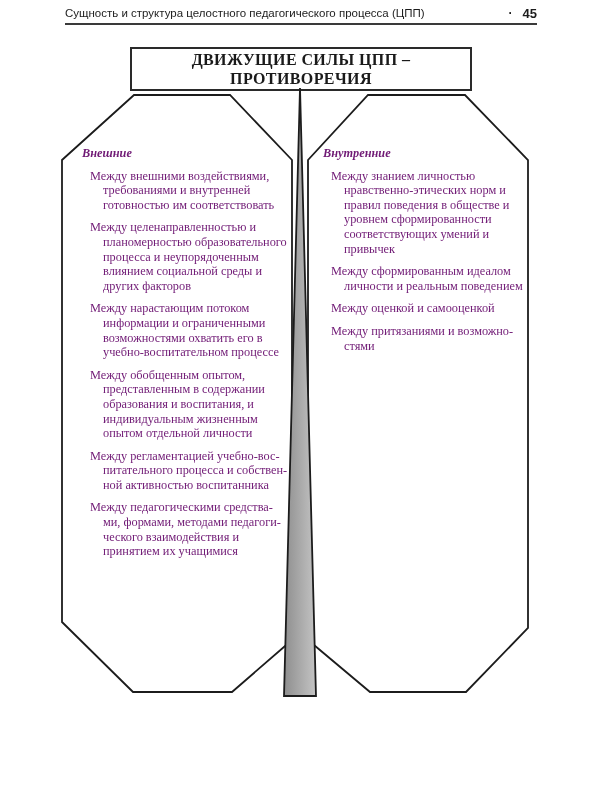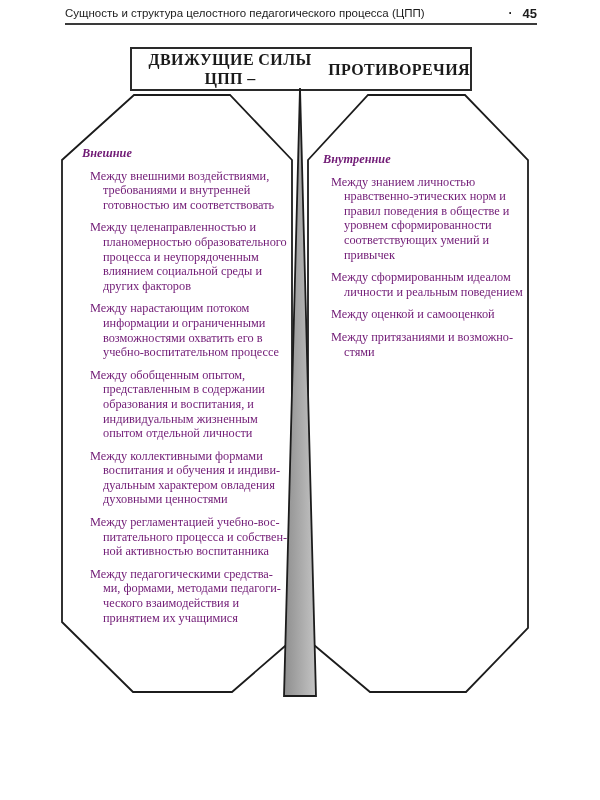--- a/index.html
+++ b/index.html
@@ -14,40 +14,40 @@
     border-bottom:2px solid #3a3a3a;
     font-family:"Liberation Sans", sans-serif;font-size:11.5px;color:#1c1c1c;
   }
   .runhead .pg{display:flex;align-items:center;gap:10px;}
   .runhead .dot{font-weight:bold;font-size:12px;}
   .runhead .num{font-weight:bold;font-size:13px;}
   
   .titlebox{
     position:absolute;left:130px;top:47px;width:338px;height:40px;
     border:2px solid #2a2a2a;background:#fff;
-    display:flex;justify-content:center;align-items:center;
+    display:flex;flex-direction:column;justify-content:center;align-items:center;
     font-weight:bold;font-size:16px;line-height:19px;letter-spacing:0.4px;
     text-align:center;
   }
   
   .diagram-svg{position:absolute;left:0;top:85px;}
   .diagram-svg polygon{stroke:#1c1c1c;stroke-width:1.8;}
   .oct{fill:#ffffff;}
   
   .textblock{
     position:absolute;font-size:12.3px;line-height:14.6px;color:#701a75;
   }
   .textblock .heading{
     font-weight:bold;font-style:italic;margin:0 0 0 0;
   }
   .textblock .item{
     padding-left:13px;text-indent:-13px;margin:8px;
   }
   .tb-left{left:82px;top:146px;width:216px;}
-  .tb-right{left:323px;top:152px;width:212px;}
+  .tb-right{left:323px;top:146px;width:212px;}
 </style>
 </head>
 <body>
 
 <div class="page">
 
   <div class="runhead">
     <span>Сущность и структура целостного педагогического процесса (ЦПП)</span>
     <span class="pg">
       <span class="dot">·</span>
@@ -72,21 +72,20 @@
     <polygon fill="url(#wedgeGrad)" points="300,3 316,611 284,611"></polygon>
   </svg>
 
   <div class="textblock tb-left">
     <div class="heading">Внешние</div>
     <div>
         <div class="item">Между внешними воздействиями,<br>требованиями и внутренней<br>готовностью им соответствовать</div>
         <div class="item">Между целенаправленностью и<br>планомерностью образовательного<br>процесса и неупорядоченным<br>влиянием социальной среды и<br>других факторов</div>
         <div class="item">Между нарастающим потоком<br>информации и ограниченными<br>возможностями охватить его в<br>учебно-воспитательном процессе</div>
         <div class="item">Между обобщенным опытом,<br>представленным в содержании<br>образования и воспитания, и<br>индивидуальным жизненным<br>опытом отдельной личности</div>
-        <div class="item">Между коллективными формами<br>воспитания и обучения и индиви-<br>дуальным характером овладения<br>духовными ценностями</div>
         <div class="item">Между регламентацией учебно-вос-<br>питательного процесса и собствен-<br>ной активностью воспитанника</div>
         <div class="item">Между педагогическими средства-<br>ми, формами, методами педагоги-<br>ческого взаимодействия и<br>принятием их учащимися</div>
       </div>
   </div>
 
   <div class="textblock tb-right">
     <div class="heading">Внутренние</div>
     <div>
         <div class="item">Между знанием личностью<br>нравственно-этических норм и<br>правил поведения в обществе и<br>уровнем сформированности<br>соответствующих умений и<br>привычек</div>
         <div class="item">Между сформированным идеалом<br>личности и реальным поведением</div>

